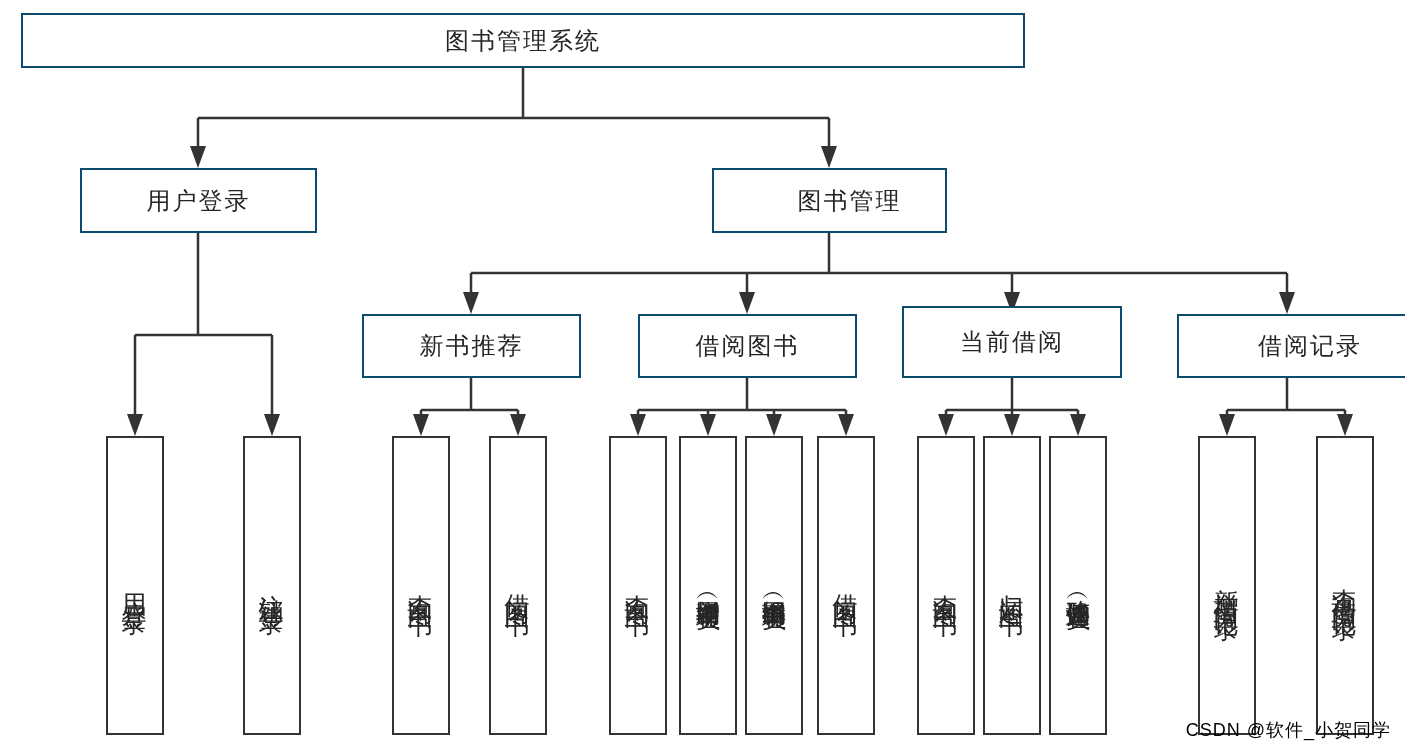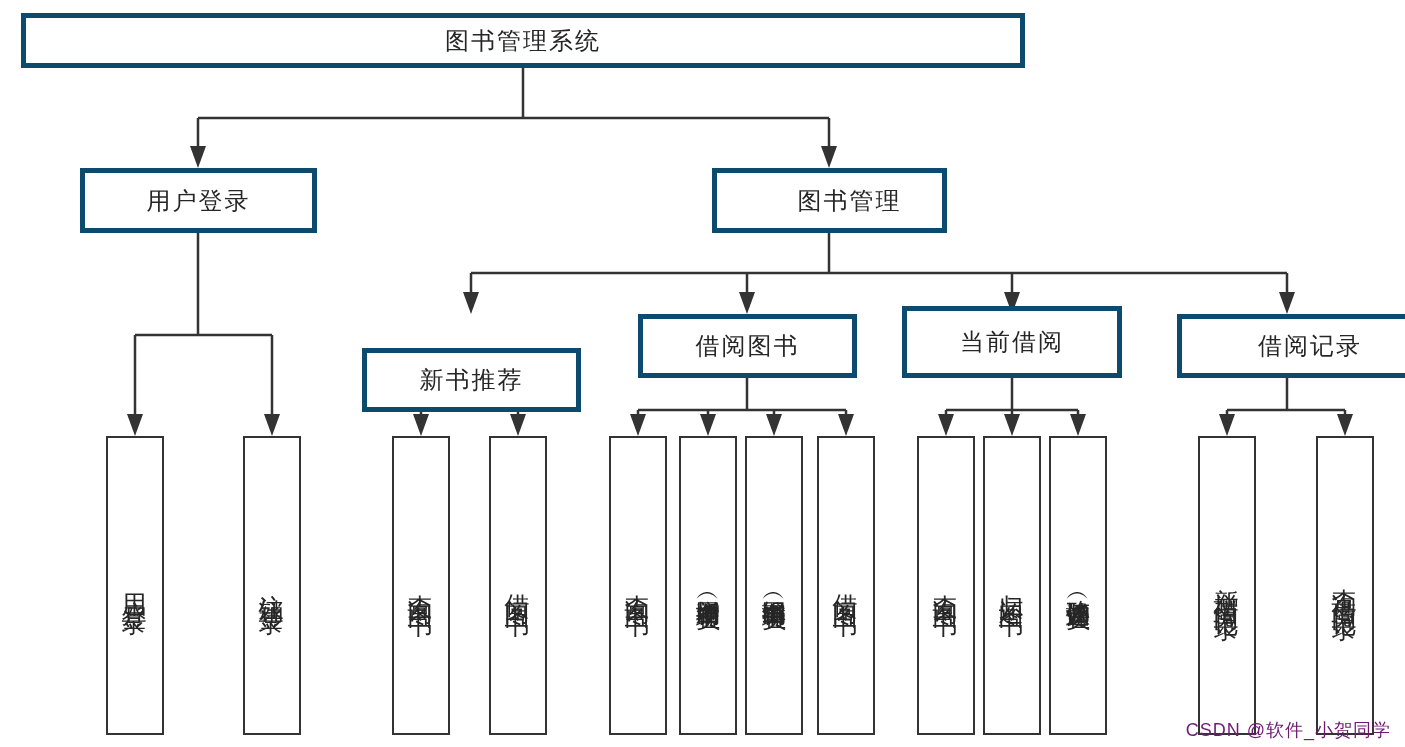--- a/index.html
+++ b/index.html
@@ -3,41 +3,41 @@
 <meta charset="utf-8">
 <style>
   html,body{margin:0;padding:0;}
   body{
     width:1405px;height:747px;position:relative;background:#ffffff;
     font-family:"Liberation Sans",sans-serif;color:#262626;overflow:hidden;
   }
   .layer{position:absolute;left:0;top:0;width:1405px;height:747px;}
   .box{
     position:absolute;box-sizing:border-box;background:#ffffff;
-    border:5px solid #0c4a6e;display:flex;align-items:center;justify-content:center;
+    border:2px solid #0c4a6e;display:flex;align-items:center;justify-content:center;
     font-size:24px;letter-spacing:2px;white-space:nowrap;z-index:2;
   }
   .leaf{
     position:absolute;box-sizing:border-box;background:#ffffff;
     border:2px solid #333333;top:436px;height:299px;width:58px;z-index:2;
     writing-mode:vertical-rl;text-orientation:mixed;
     display:flex;align-items:center;justify-content:center;
     font-size:25px;letter-spacing:6px;white-space:nowrap;
   }
   .leaf.long{letter-spacing:1px;font-size:24px;}
   svg{z-index:1;}
   .watermark{
     position:absolute;right:14px;bottom:5px;z-index:5;
-    font-size:18px;letter-spacing:1px;color:#701a75;white-space:nowrap;
+    font-size:18px;letter-spacing:1px;color:#000000;white-space:nowrap;
   }
   
   #root-box   {left:21px;  top:13px;  width:1004px;height:55px;}
   #user-login {left:80px;  top:168px; width:237px; height:65px;}
   #book-mgmt  {left:712px; top:168px; width:235px; height:65px;padding-left:40px;}
-  #new-book   {left:362px; top:314px; width:219px; height:64px;margin-top:34px;}
+  #new-book   {left:362px; top:314px; width:219px; height:64px;}
   #book-borrow{left:638px; top:314px; width:219px; height:64px;}
   #cur-borrow {left:902px; top:306px; width:220px; height:72px;}
   #borrow-rec {left:1177px;top:314px; width:266px; height:64px;}
   #leaf-a{left:106px;} #leaf-b{left:243px;}
   #leaf-c{left:392px;} #leaf-d{left:489px;}
   #leaf-e{left:609px;} #leaf-f{left:679px;} #leaf-g{left:745px;} #leaf-h{left:817px;}
   #leaf-i{left:917px;} #leaf-j{left:983px;} #leaf-k{left:1049px;}
   #leaf-l{left:1198px;} #leaf-m{left:1316px;}
 </style>
 </head>

